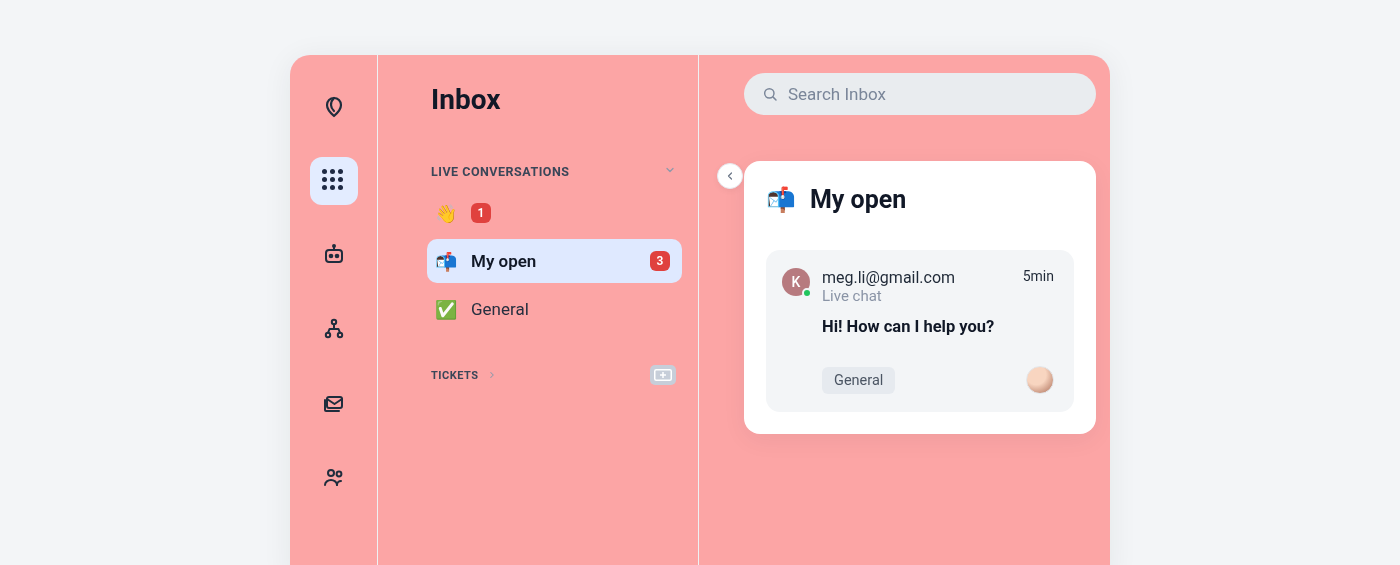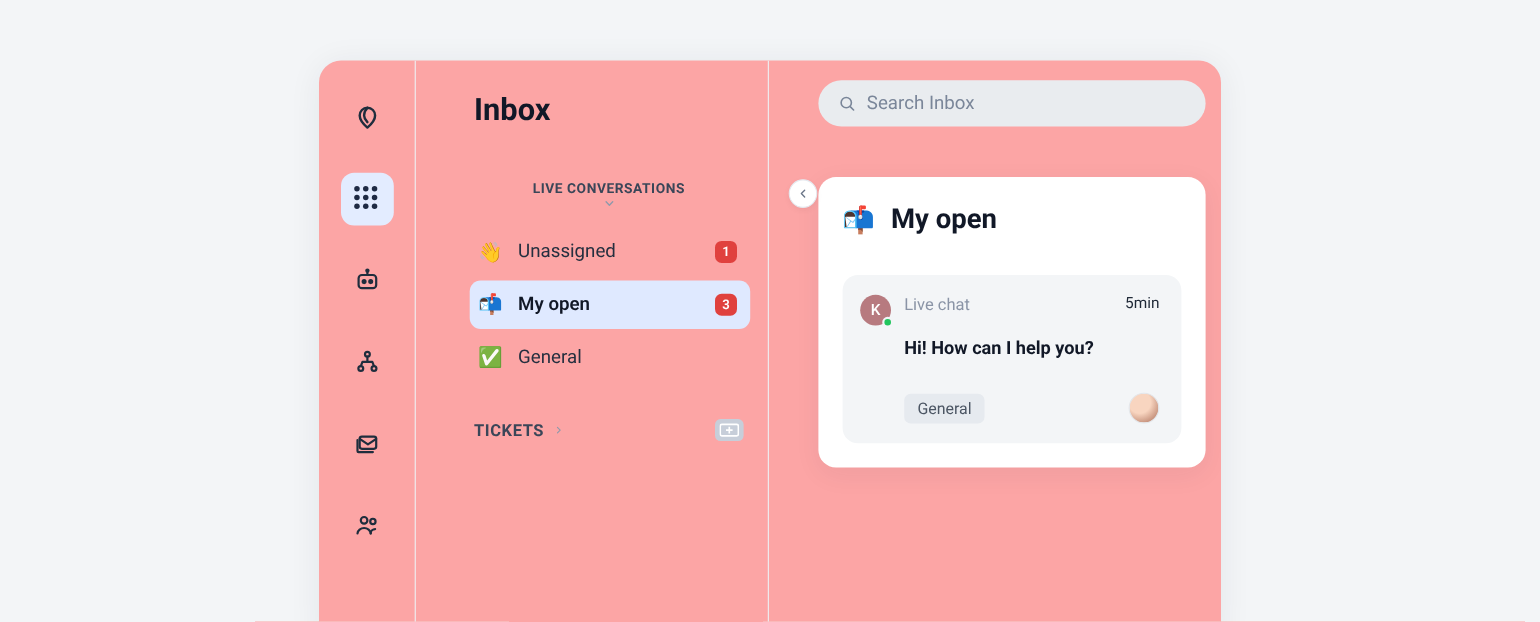--- a/index.html
+++ b/index.html
@@ -69,21 +69,20 @@
     }
     .section-hdr {
       display: flex;
       align-items: center;
       justify-content: space-between;
       padding: 0 6px 12px 4px;
       font-size: 12.5px;
       font-weight: 700;
       letter-spacing: .5px;
       color: #3a4658;
-      flex-direction: column;
     }
     .section-hdr .chev { color:#8e99ab; }
     .folders { display:flex; flex-direction:column; gap:4px; margin-bottom: 34px;}
     .folder {
       display: flex;
       align-items: center;
       gap: 14px;
       height: 44px;
       border-radius: 10px;
       padding: 0 12px 0 8px;
@@ -101,21 +100,21 @@
       background: #e0413e;
       color: #fff;
       font-size: 12px;
       font-weight: 600;
       display:flex; align-items:center; justify-content:center;
       padding:0 5px;
     }
     .tickets-hdr {
       display:flex; align-items:center; justify-content:space-between;
       padding: 0 6px 0 4px;
-      font-size: 15px;
+      font-size: 11px;
       font-weight:700;
       letter-spacing:.5px;
       color:#3a4658;
     }
     .tickets-hdr .add {
       width:26px; height:20px; border-radius:5px; background:#c7ced9;
       display:flex; align-items:center; justify-content:center;
       color:#fff; font-size:12px;
     }
 
@@ -266,21 +265,20 @@
       <span class="chev">
         <svg width="12" height="12" viewBox="0 0 24 24" fill="none" stroke="currentColor" stroke-width="2.5" stroke-linecap="round" stroke-linejoin="round">
             <path d="M6 9l6 6 6-6"></path>
           </svg>
       </span>
     </div>
 
     <div class="folders">
       <div class="folder">
         <span class="emoji">👋</span>
-        <span class="label">Unassigned</span>
         <span class="badge">1</span>
       </div>
       <div class="folder active">
         <span class="emoji">📬</span>
         <span class="label">My open</span>
         <span class="badge">3</span>
       </div>
       <div class="folder">
         <span class="emoji">✅</span>
         <span class="label">General</span>
@@ -325,20 +323,21 @@
         <span>My open</span>
       </div>
 
       <div class="card">
         <div class="card-row1">
           <div class="avatar">
             <span>K</span>
             <span class="presence"></span>
           </div>
           <div class="card-col">
+            <div class="sender">meg.li@gmail.com</div>
             <div class="channel">Live chat</div>
           </div>
           <div class="time">5min</div>
         </div>
 
         <div class="preview">Hi! How can I help you?</div>
 
         <div class="card-row2">
           <span class="tag">General</span>
           <span class="agent-av"></span>

